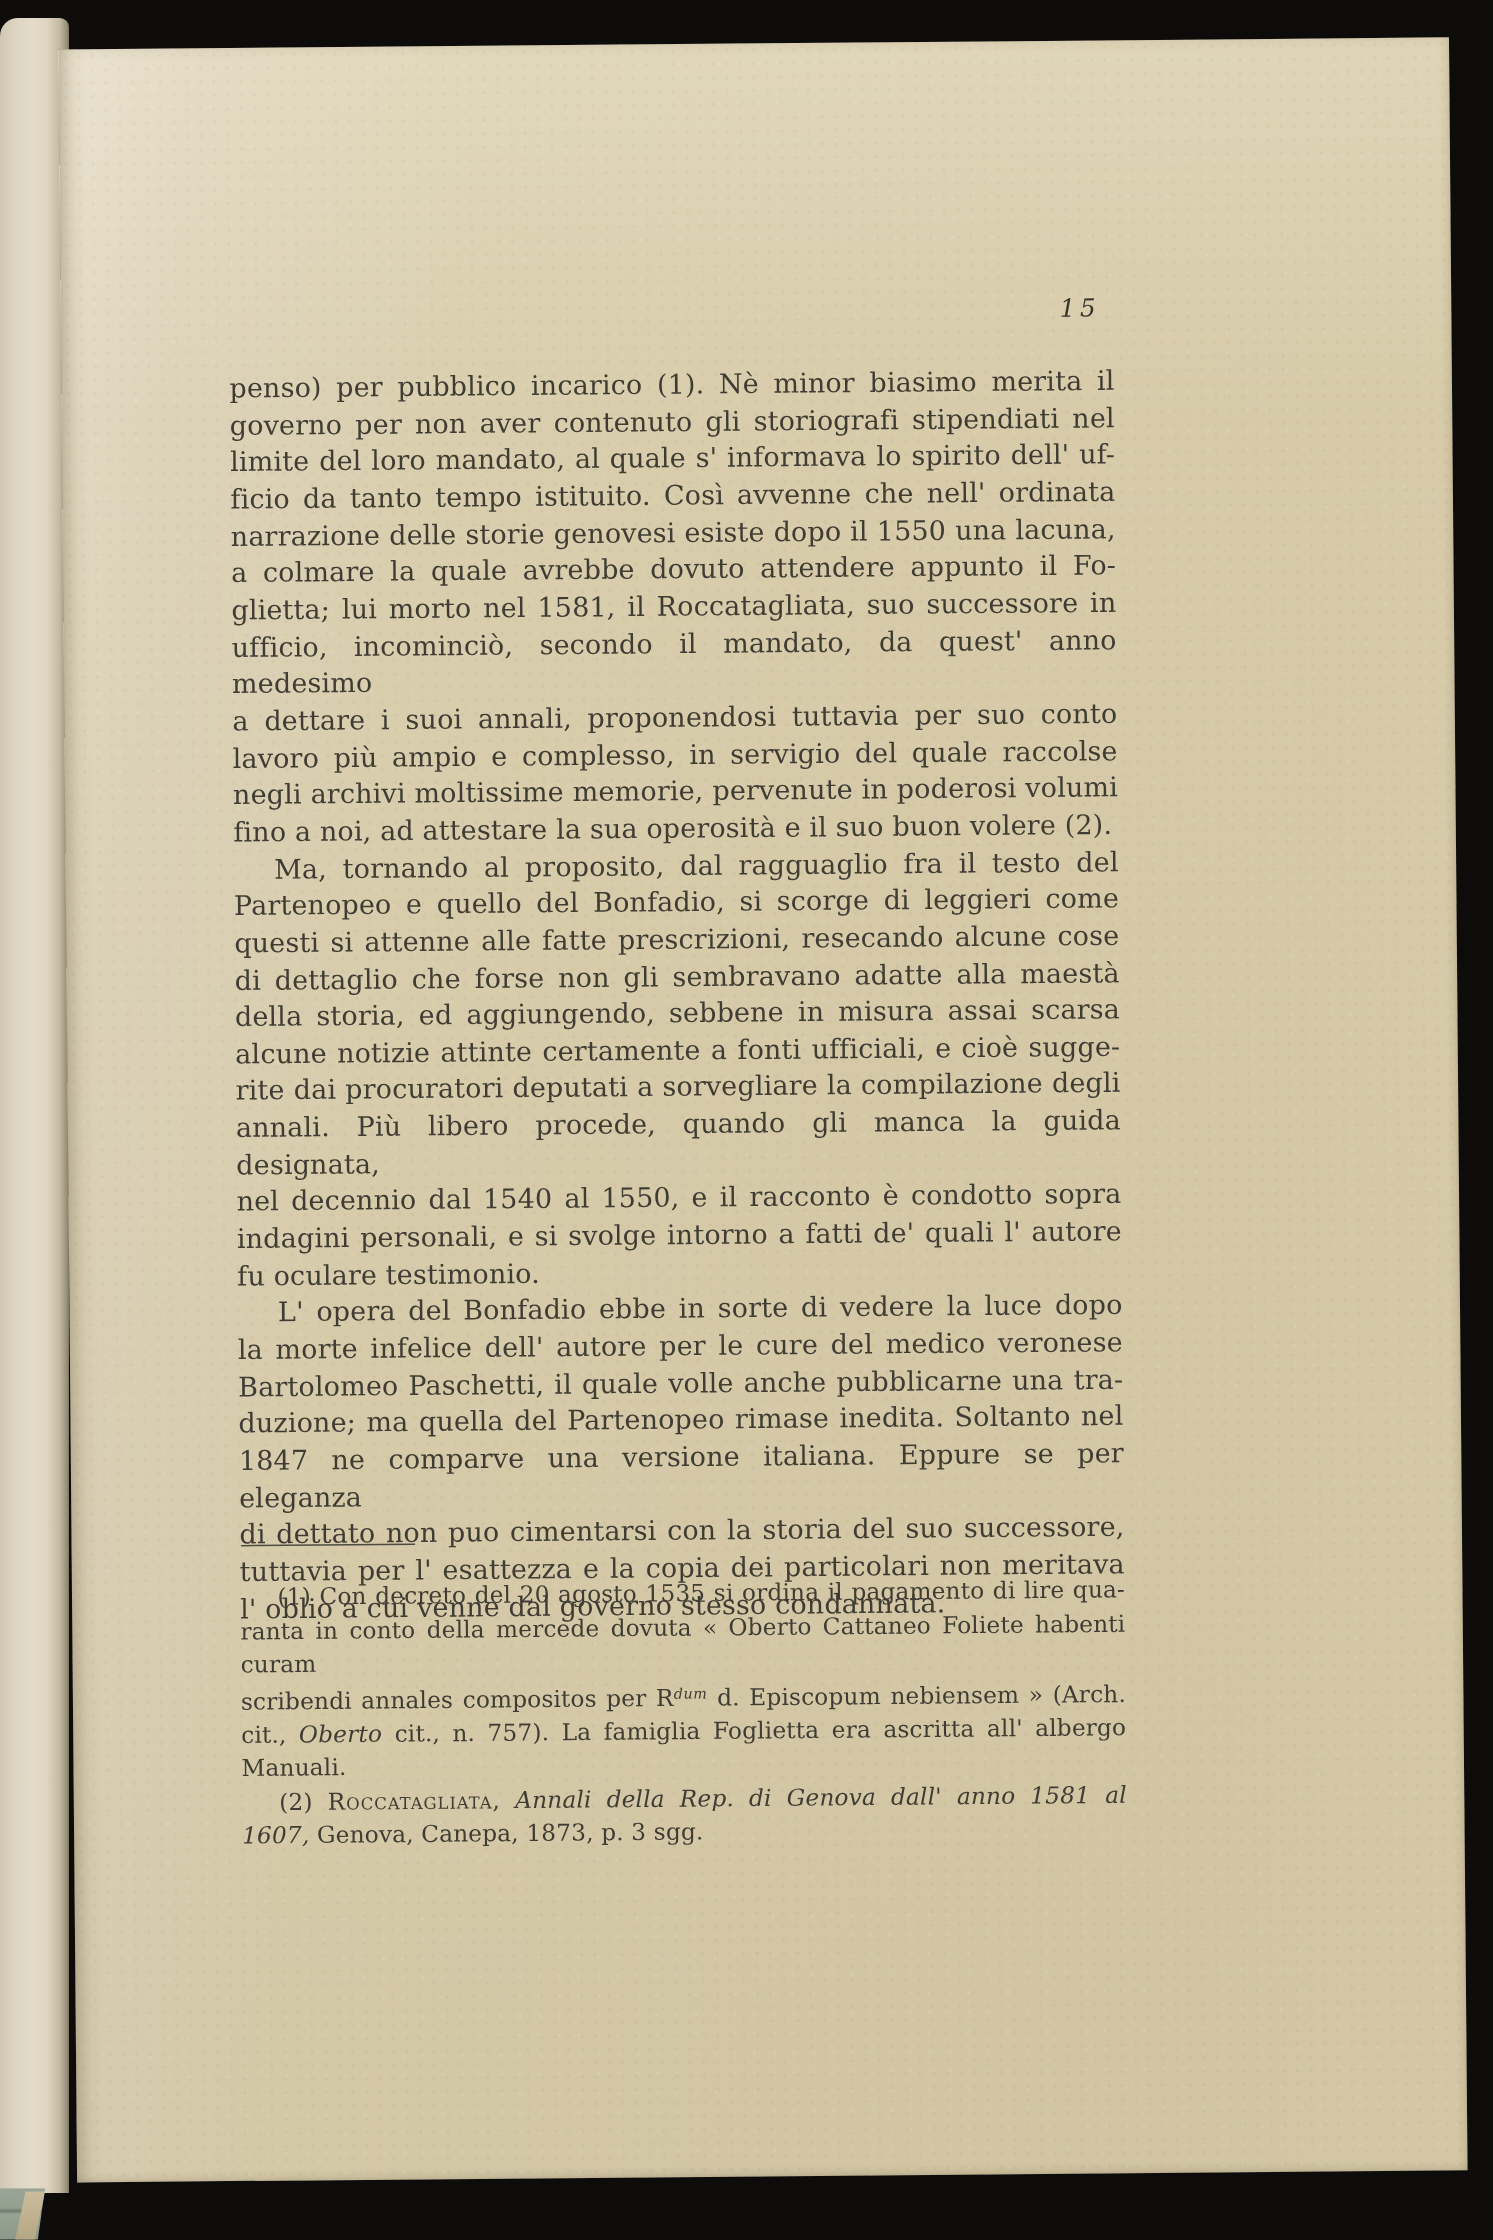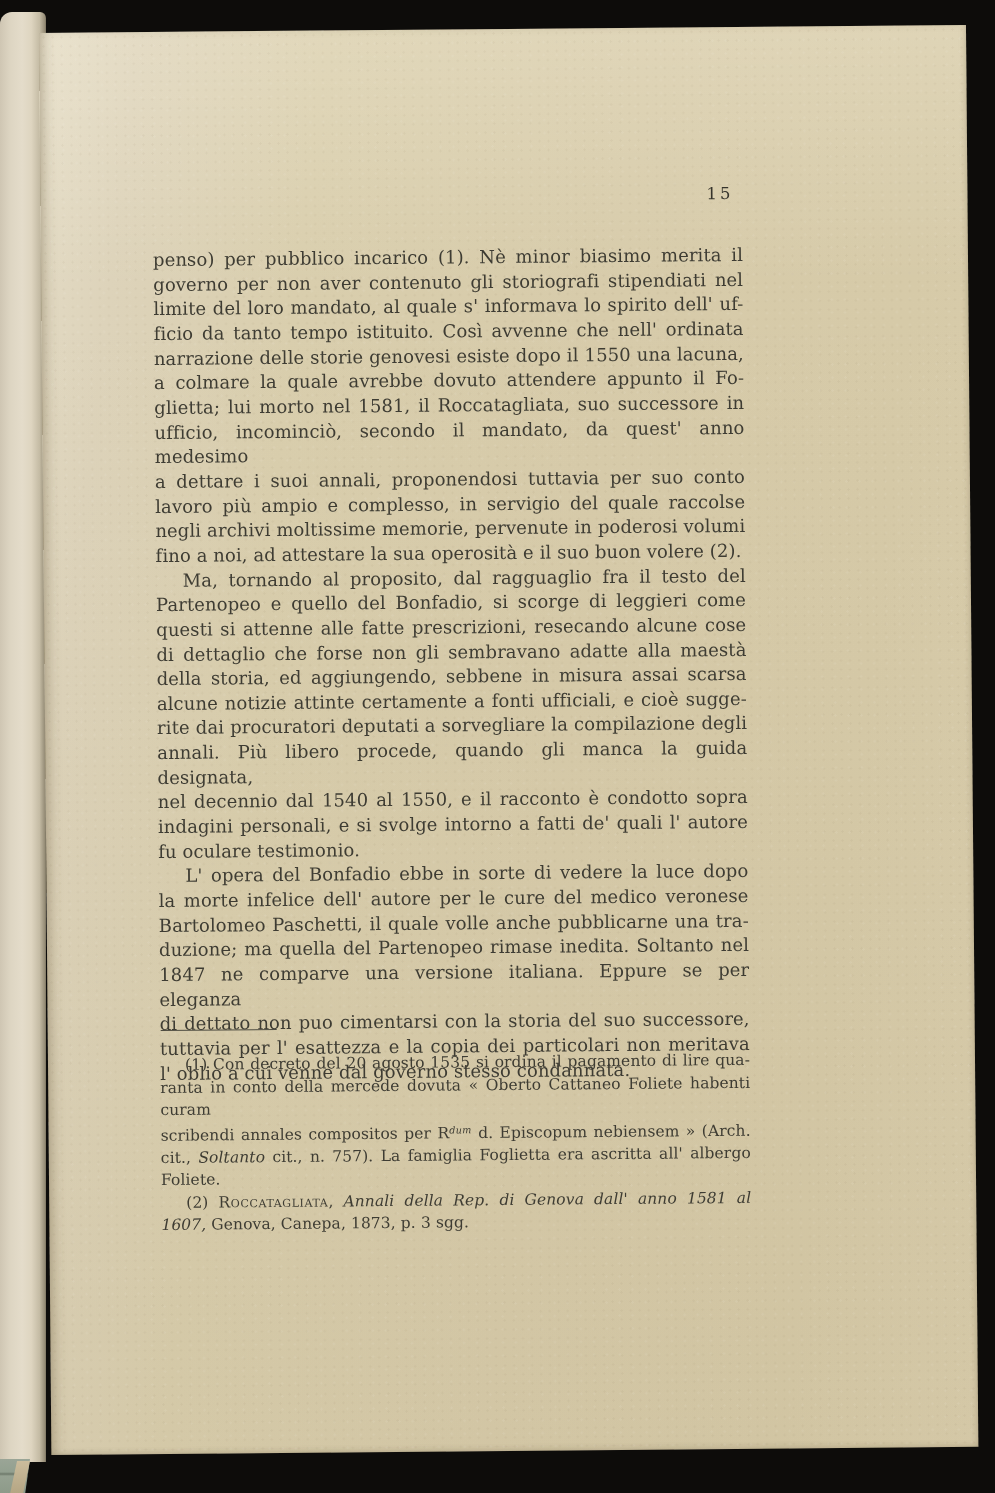--- a/index.html
+++ b/index.html
@@ -58,24 +58,25 @@
     background-position: 0 0, 4px 7px, 0 0, 0 0;
     box-shadow:
       inset 10px 0 14px -8px rgba(90, 75, 45, 0.40),
       inset -5px 0 9px -7px rgba(60, 50, 30, 0.35),
       inset 0 -4px 8px -6px rgba(60, 50, 30, 0.25);
     color: #3e3c33;
   }
 
   .page-number {
     position: absolute;
-    left: 666px; top: 157px;
+    left: 666px; top: 169px;
     font-size: 16.5px;
     letter-spacing: 3px;
     color: #36342c;
+    font-style: italic;
   }
 
   .body-text {
     position: absolute;
     left: 112px; top: 216px;
     width: 590px;
     font-size: 18px;
     line-height: 24.65px;
     letter-spacing: 0.1px;
   }
@@ -149,19 +150,19 @@
         <div class="line"><span>tuttavia per l' esattezza e la copia dei particolari non meritava</span></div>
         <div class="line last"><span>l' oblio a cui venne dal governo stesso condannata.</span></div>
       </div>
 
     <div class="footnote-rule"></div>
 
     <div class="footnotes">
         <div class="line indent"><span>(1) Con decreto del 20 agosto 1535 si ordina il pagamento di lire qua-</span></div>
         <div class="line"><span>ranta in conto della mercede dovuta « Oberto Cattaneo Foliete habenti curam</span></div>
         <div class="line"><span>scribendi annales compositos per R</span><span class="sup">dum</span><span> d. Episcopum nebiensem » (Arch.</span></div>
-        <div class="line"><span>cit., </span><span class="i">Soltanto</span><span> cit., n. 757). La famiglia Foglietta era ascritta all' albergo</span></div>
-        <div class="line last"><span>Foliete.</span></div>
+        <div class="line"><span>cit., </span><span class="i">Oberto</span><span> cit., n. 757). La famiglia Foglietta era ascritta all' albergo</span></div>
+        <div class="line last"><span>Manuali.</span></div>
         <div class="line indent"><span>(2) </span><span class="sc">Roccatagliata</span><span>, </span><span class="i">Annali della Rep. di Genova dall' anno 1581 al</span></div>
         <div class="line last"><span class="i">1607,</span><span> Genova, Canepa, 1873, p. 3 sgg.</span></div>
       </div>
   </div>
 </div>
 
 </body></html>

